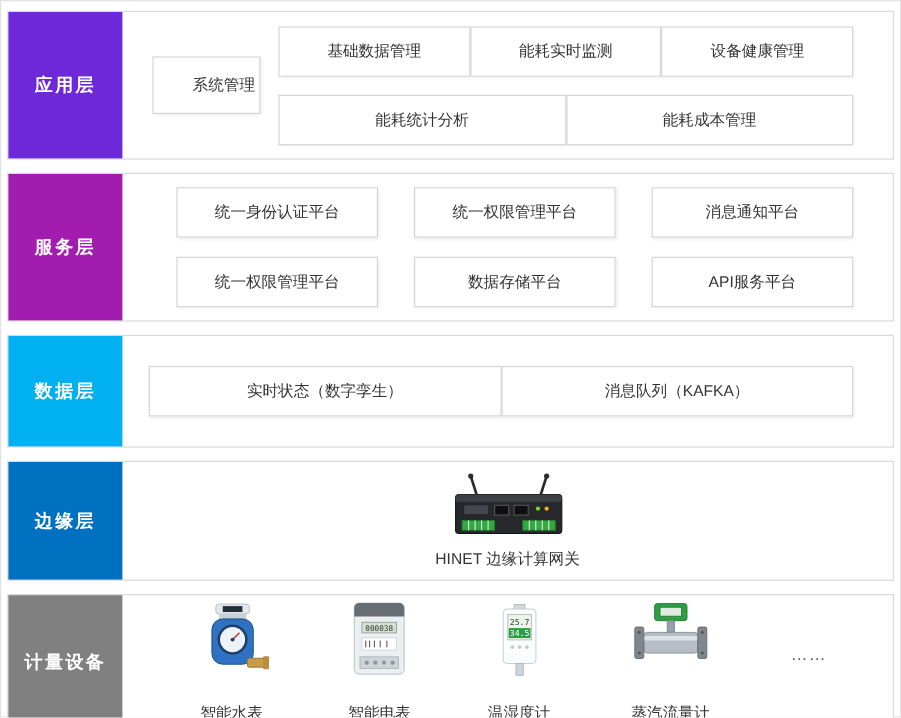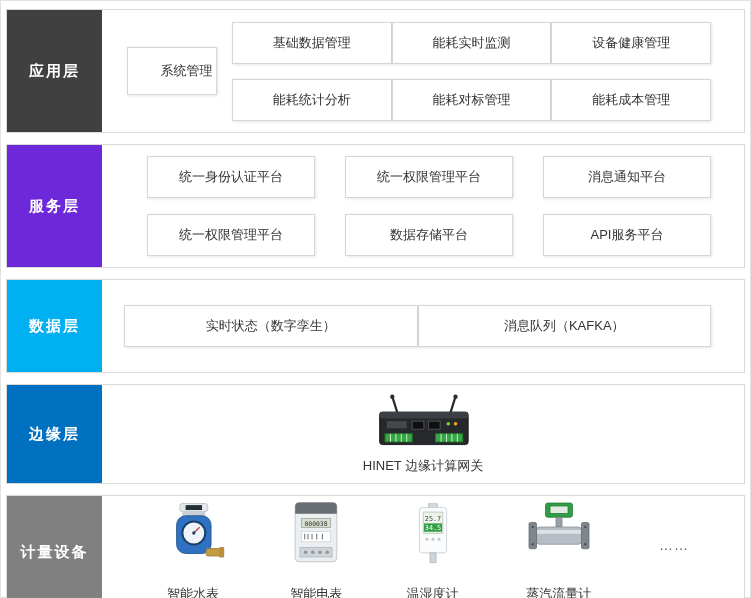--- a/index.html
+++ b/index.html
@@ -20,22 +20,22 @@
     background:#ffffff;
     margin-bottom:11px;
   }
   .band:last-child { margin-bottom:0; }
 
   .band-label {
     flex:0 0 95px; width:95px;
     display:flex; align-items:center; justify-content:center;
     color:#ffffff; font-weight:bold; font-size:15px; letter-spacing:2px;
   }
-  .lbl-app     { background:#404040; }
-  .lbl-service { background:#6d28d9; }
+  .lbl-app     { background:#6d28d9; }
+  .lbl-service { background:#a21caf; }
   .lbl-data    { background:#00B0F0; }
   .lbl-edge    { background:#0070C0; }
   .lbl-device  { background:#808080; }
 
   .h124 { height:124px; }
   .h78  { height:94px;  }
   .h100 { height:100px; }
   .h114 { height:114px; }
 
   .node {
@@ -100,21 +100,20 @@
     <div class="app-content">
       <div class="node side-node">系统管理</div>
       <div class="rows">
         <div class="row">
           <div class="node">基础数据管理</div>
           <div class="node">能耗实时监测</div>
           <div class="node">设备健康管理</div>
         </div>
         <div class="row">
           <div class="node">能耗统计分析</div>
-          <div class="node">能耗对标管理</div>
           <div class="node">能耗成本管理</div>
         </div>
       </div>
     </div>
   </section>
 
   <section class="band h124">
     <div class="band-label lbl-service">服务层</div>
     <div class="svc-content">
       <div class="row">

